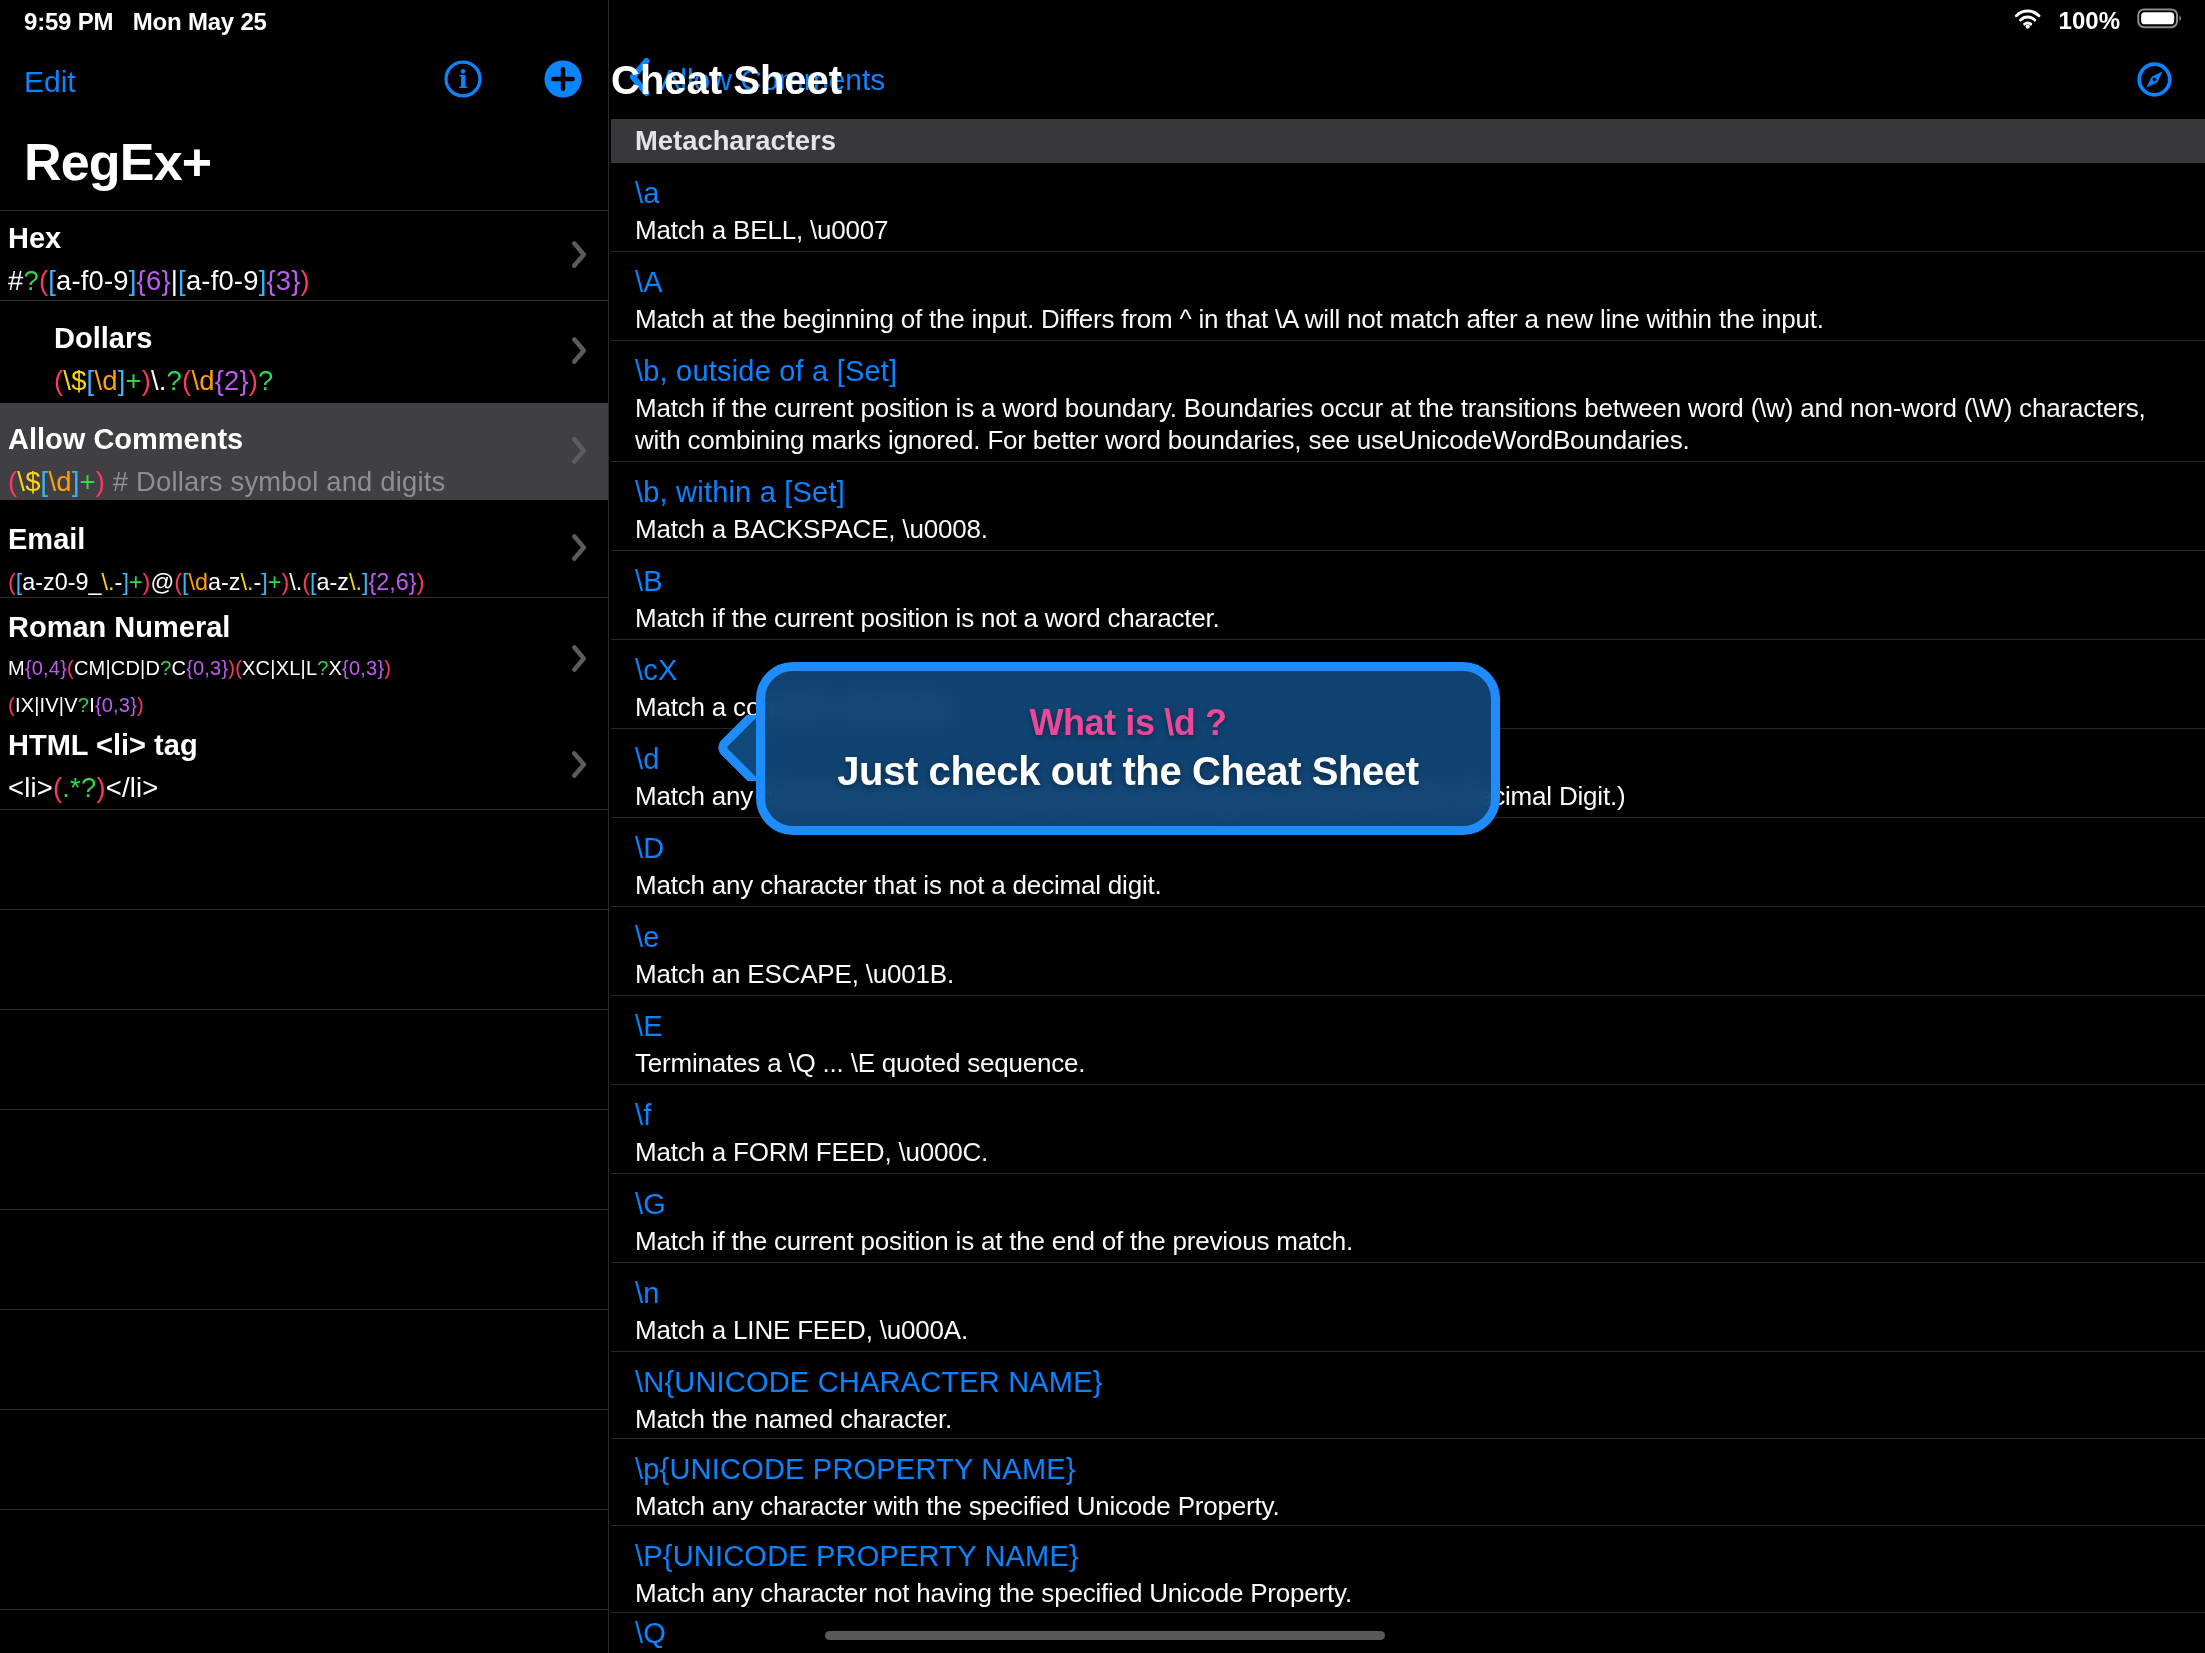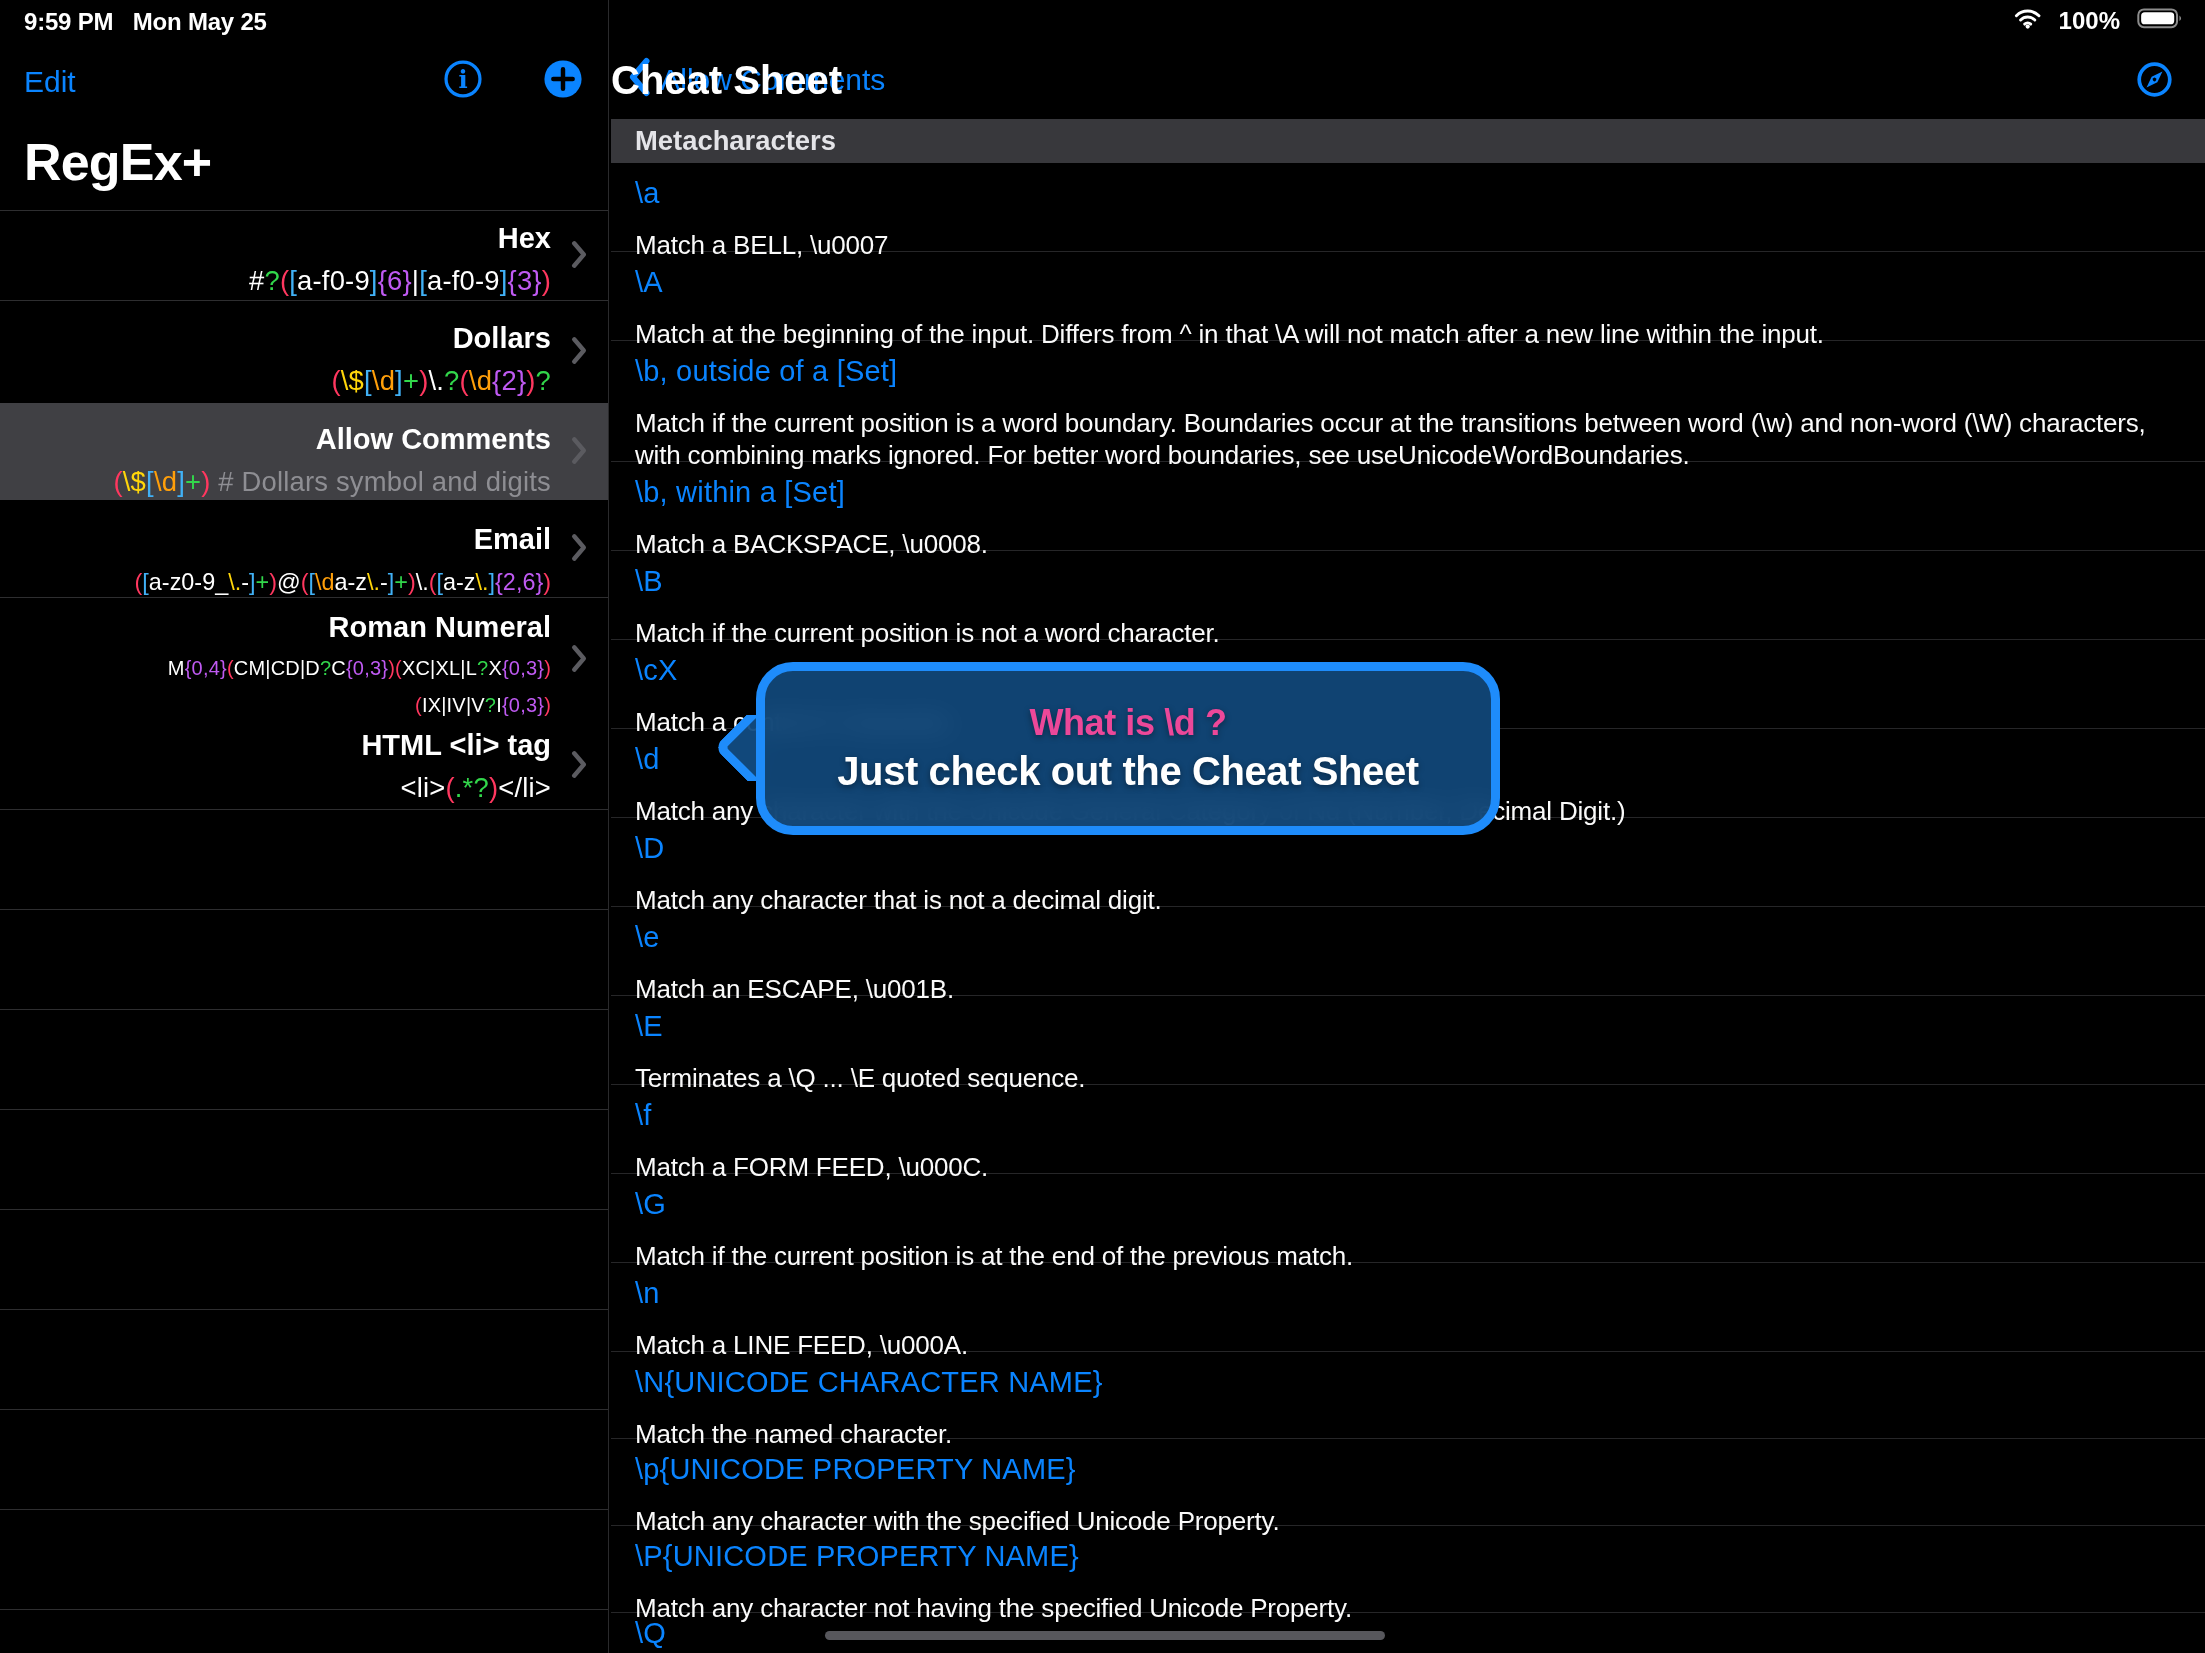--- a/index.html
+++ b/index.html
@@ -19,21 +19,21 @@
            border-right:1.6px solid #2A2A2C;background:#000;}
   .sb-toolbar{position:absolute;top:58px;left:0;right:0;height:45px;}
   .edit-link{position:absolute;left:24px;top:6.5px;font-size:30px;color:#0A84FF;cursor:pointer;}
   .icon-btn{position:absolute;width:42px;height:42px;top:0;cursor:pointer;}
   .info-btn{left:442px;}
   .add-btn{left:542px;}
   .app-title{position:absolute;left:24px;top:132px;font-size:52px;font-weight:700;letter-spacing:-0.8px;}
 
   .sb-list{position:absolute;top:210px;left:0;right:0;border-top:1.6px solid #2E2E30;}
   .sb-row{position:relative;box-sizing:border-box;padding:0 57px 0 8px;
-          border-bottom:1.6px solid #2E2E30;text-align:right;}
+          border-bottom:1.6px solid #2E2E30;}
   .sb-row .sb-item-title{font-size:29px;font-weight:600;line-height:32px;color:#fff;
                          margin-bottom:9px;white-space:nowrap;}
   .sb-row .pattern{font-size:27.4px;line-height:36px;white-space:nowrap;letter-spacing:0.2px;}
   .sb-row .chev{position:absolute;right:21px;top:50%;transform:translateY(-50%);}
   .sb-hex{height:90px;padding-top:11.3px;}
   .sb-dollars{height:102px;padding-top:21px;border-bottom:none;margin-left:46px;}
   .sb-allow-comments{height:97px;padding-top:20px;border-bottom:none;background:#404044;}
   .sb-email{height:98px;padding-top:23.4px;}
   .sb-email .pattern{font-size:23.4px;letter-spacing:0;}
   .sb-roman-numeral{height:124px;padding-top:13px;border-bottom:none;}
@@ -52,21 +52,21 @@
   .compass-btn{position:absolute;right:32px;top:3.2px;width:37px;height:37px;cursor:pointer;}
 
   .section-header{position:absolute;top:119px;left:0;right:0;height:44px;background:#38383C;
                   color:#E4E4E8;font-size:27.4px;font-weight:600;line-height:44px;padding-left:24px;
                   box-sizing:border-box;}
 
   .sheet{position:absolute;top:163px;left:0;right:0;}
   .sheet-row{box-sizing:border-box;height:89px;padding:13px 24px 0 24px;
              border-bottom:1.6px solid #262628;}
   .sheet-row .code{font-size:29px;line-height:34px;color:#0A84FF;letter-spacing:0.2px;}
-  .sheet-row .desc{font-size:26px;line-height:32px;color:#FAFAFA;margin-top:19px;
+  .sheet-row .desc{font-size:26px;line-height:32px;color:#FAFAFA;margin-top:4px;
                    max-width:1538px;letter-spacing:-0.2px;}
   .row-double{height:121px;}
   .row-short{height:87px;}
   .row-last{height:auto;border-bottom:none;padding-top:4.8px;}
   .row-last .code{line-height:31px;}
   .row-last .desc{margin-top:1.6px;}
 
   .scroll-indicator{position:absolute;left:214px;top:1631px;width:560px;height:9px;
                     border-radius:4.8px;background:#57575C;cursor:pointer;}
 

